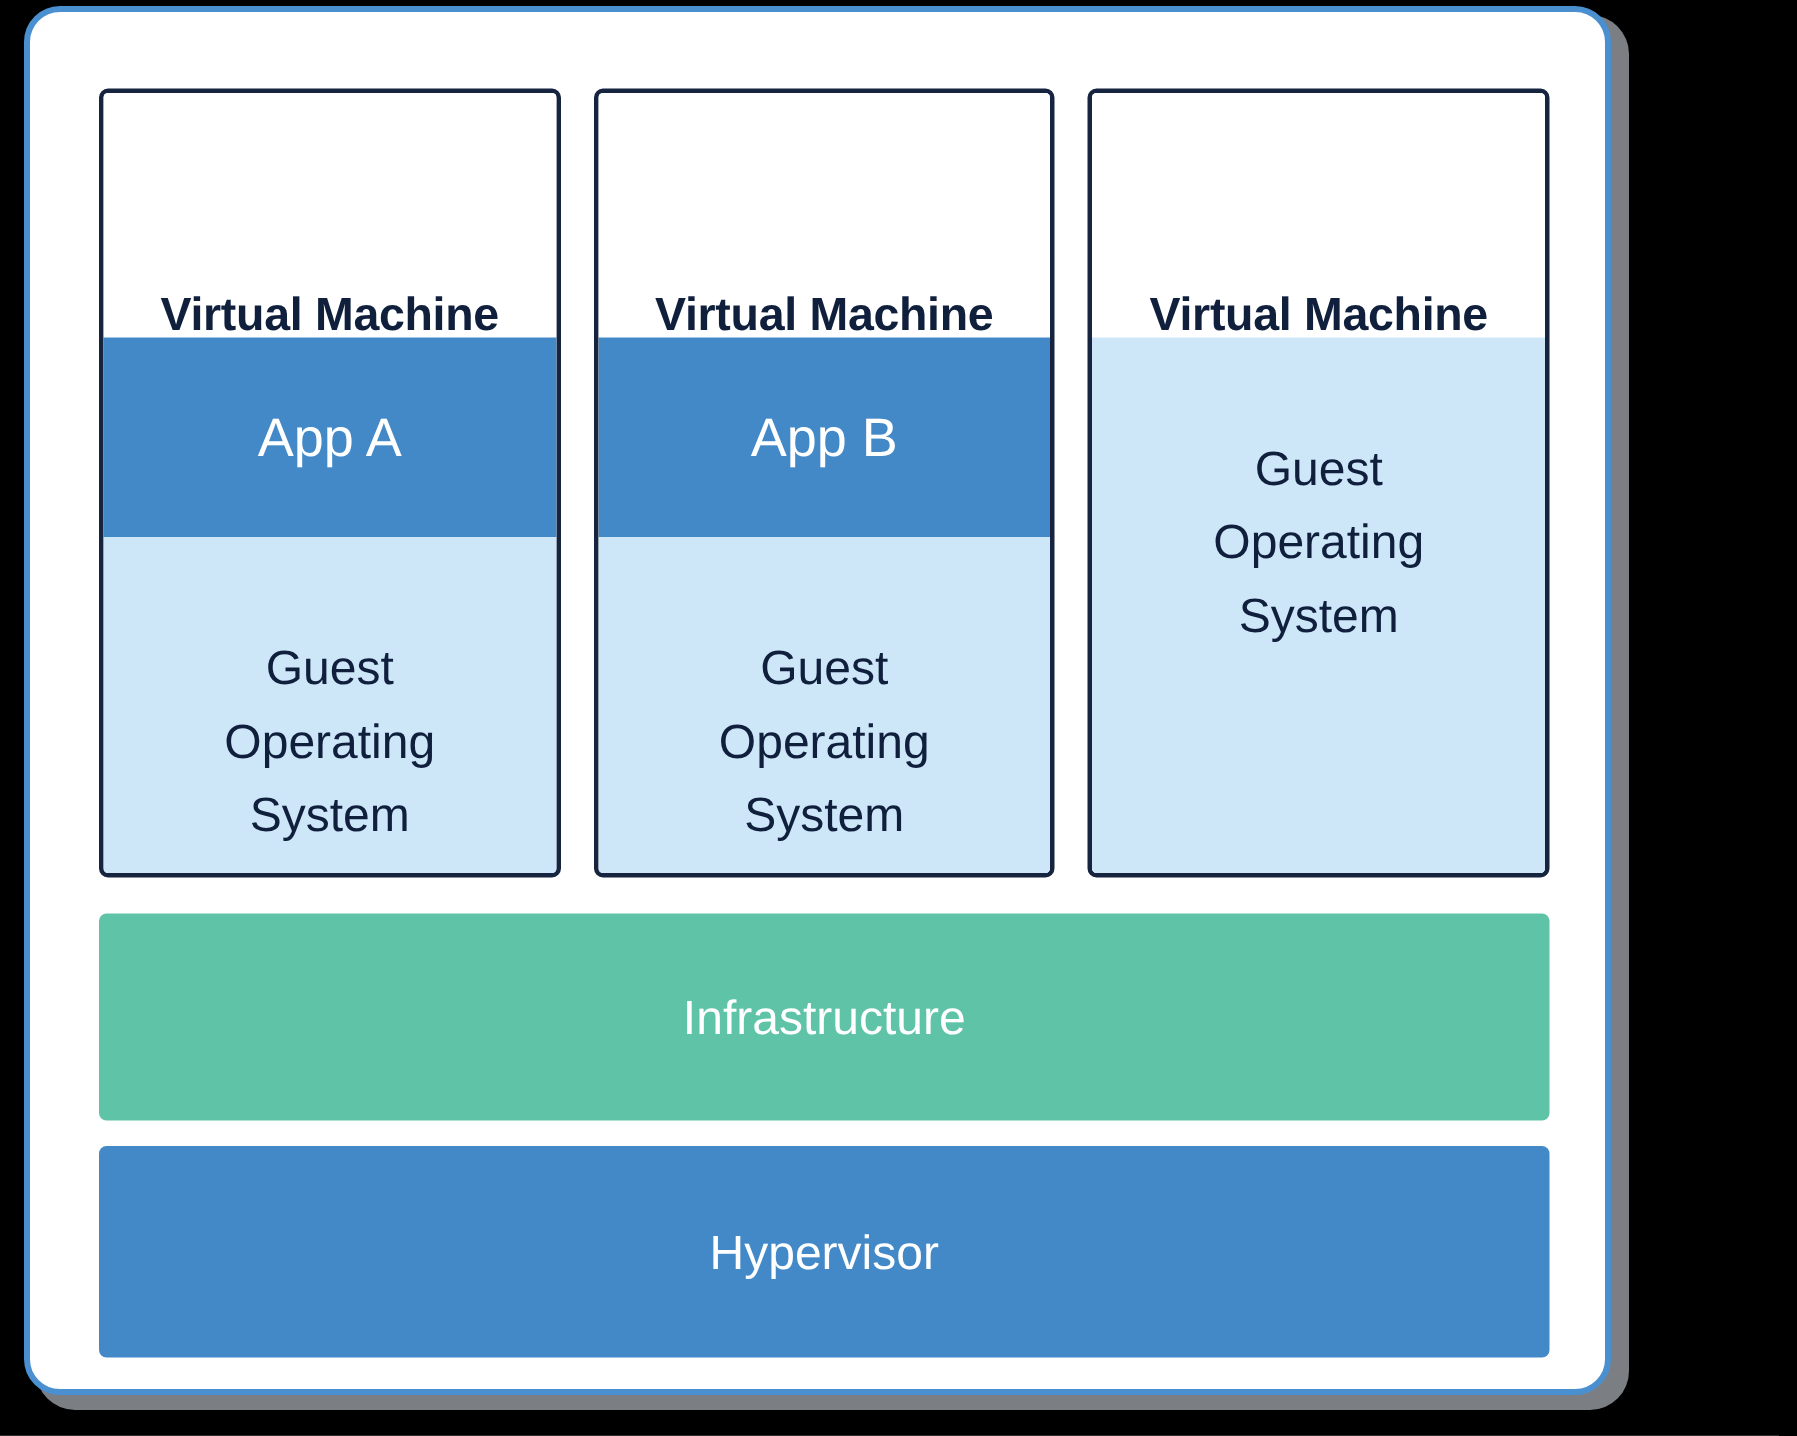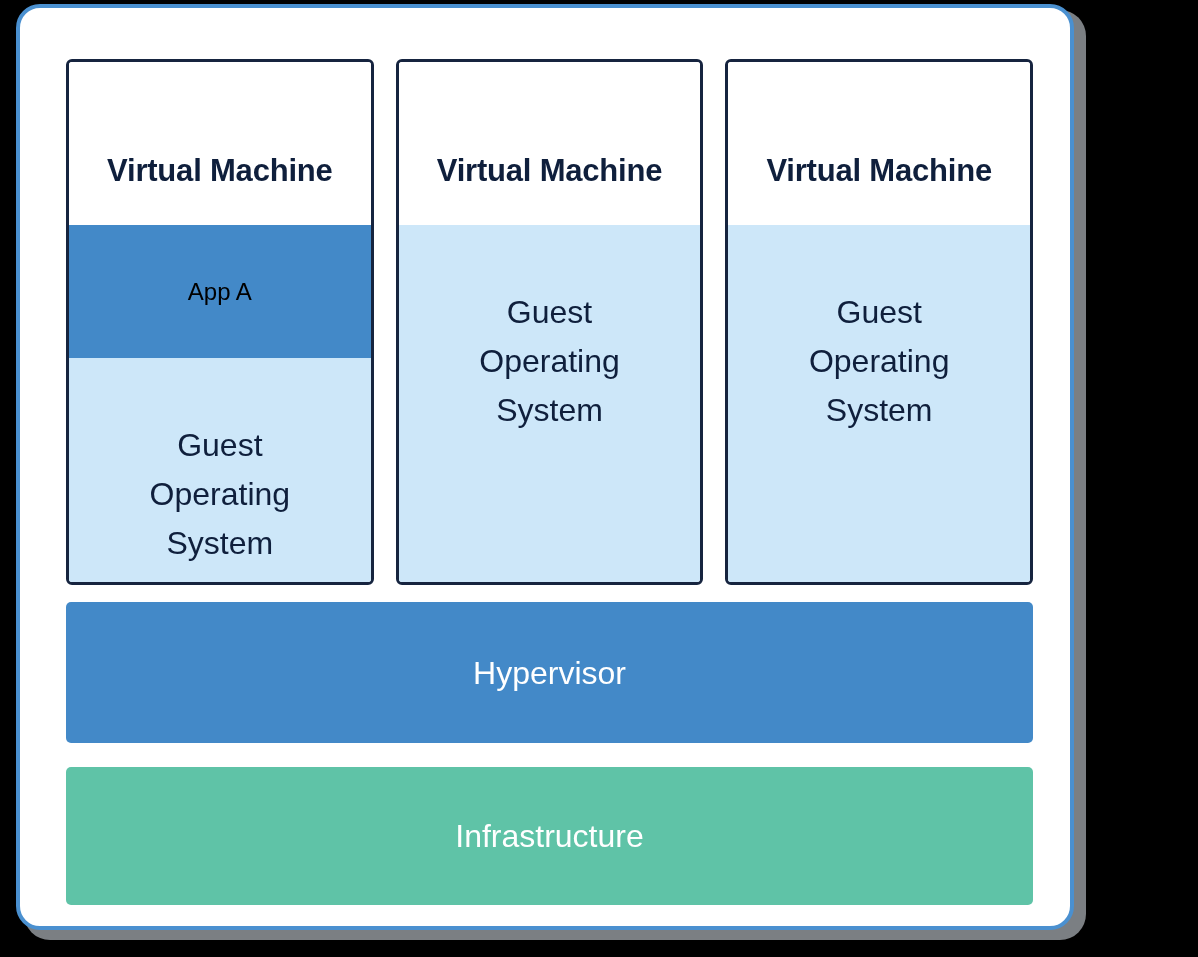--- a/index.html
+++ b/index.html
@@ -65,21 +65,21 @@
     border: 3px solid #16243f;
     border-radius: 6px;
     background: #ffffff;
     display: flex;
     flex-direction: column;
     overflow: hidden;
   }
   .vm-title-zone {
     height: 163px;
     display: flex;
-    align-items: center;
+    align-items: flex-end;
     justify-content: center;
     padding-top: 53px;
     box-sizing: border-box;
     background: #ffffff;
   }
   .vm-title {
     font-size: 31px;
     font-weight: bold;
     color: #0f1f3c;
     letter-spacing: -0.2px;
@@ -87,22 +87,22 @@
     white-space: nowrap;
   }
   .app-band {
     height: 133px;
     background: #4389c8;
     display: flex;
     align-items: center;
     justify-content: center;
   }
   .app-label {
-    font-size: 24px;
-    color: #000000;
+    font-size: 36px;
+    color: #ffffff;
     line-height: 1;
   }
   .guest-band {
     flex: 1 1 auto;
     background: #cde7f9;
     display: flex;
     align-items: flex-start;
     justify-content: center;
     padding-top: 63px;
     box-sizing: border-box;
@@ -171,43 +171,46 @@
             <span class="guest-label">Guest
 Operating
 System</span>
           </div>
         </div>
 
         <div class="vm-box">
           <div class="vm-title-zone">
             <span class="vm-title">Virtual Machine</span>
           </div>
+          <div class="app-band">
+            <span class="app-label">App B</span>
+          </div>
           <div class="guest-band">
             <span class="guest-label">Guest
 Operating
 System</span>
           </div>
         </div>
 
         <div class="vm-box">
           <div class="vm-title-zone">
             <span class="vm-title">Virtual Machine</span>
           </div>
           <div class="guest-band">
             <span class="guest-label">Guest
 Operating
 System</span>
           </div>
         </div>
 
       </div>
 
+      <div id="infrastructure-bar">
+        <span id="infrastructure-label">Infrastructure</span>
+      </div>
+
       <div id="hypervisor-bar">
         <span id="hypervisor-label">Hypervisor</span>
       </div>
 
-      <div id="infrastructure-bar">
-        <span id="infrastructure-label">Infrastructure</span>
-      </div>
-
     </div>
   </div>
 </div>
 
 </body></html>

